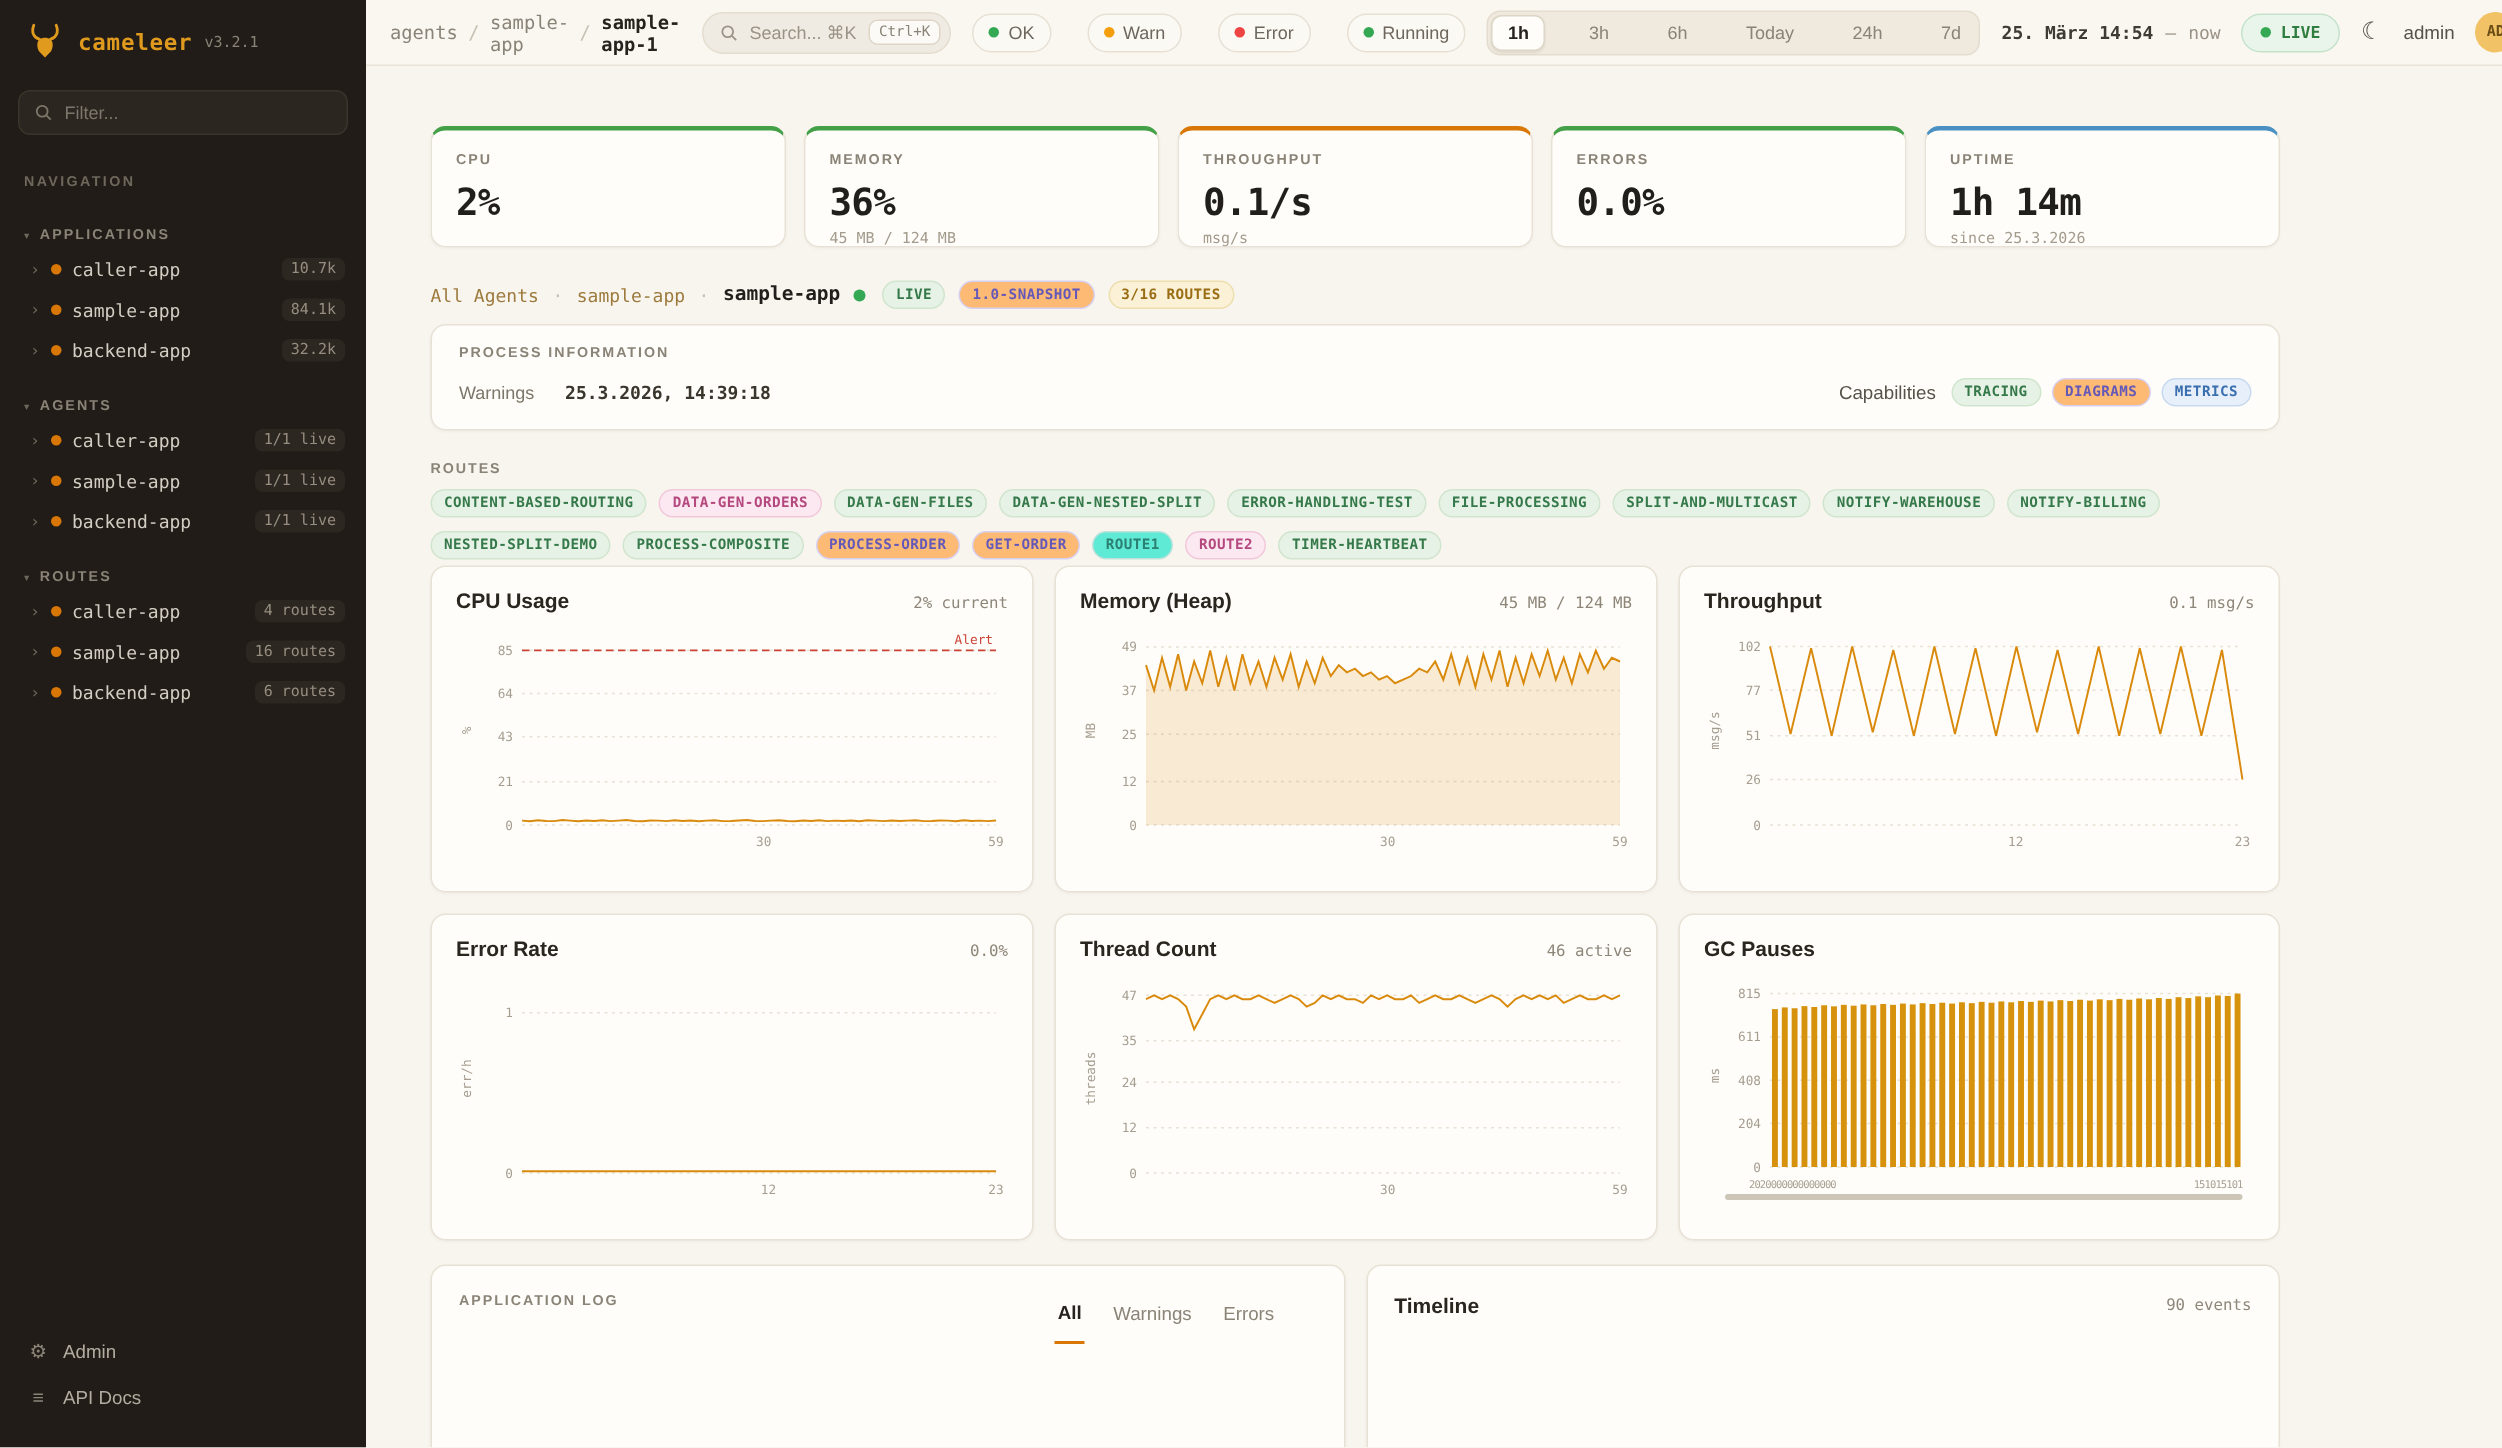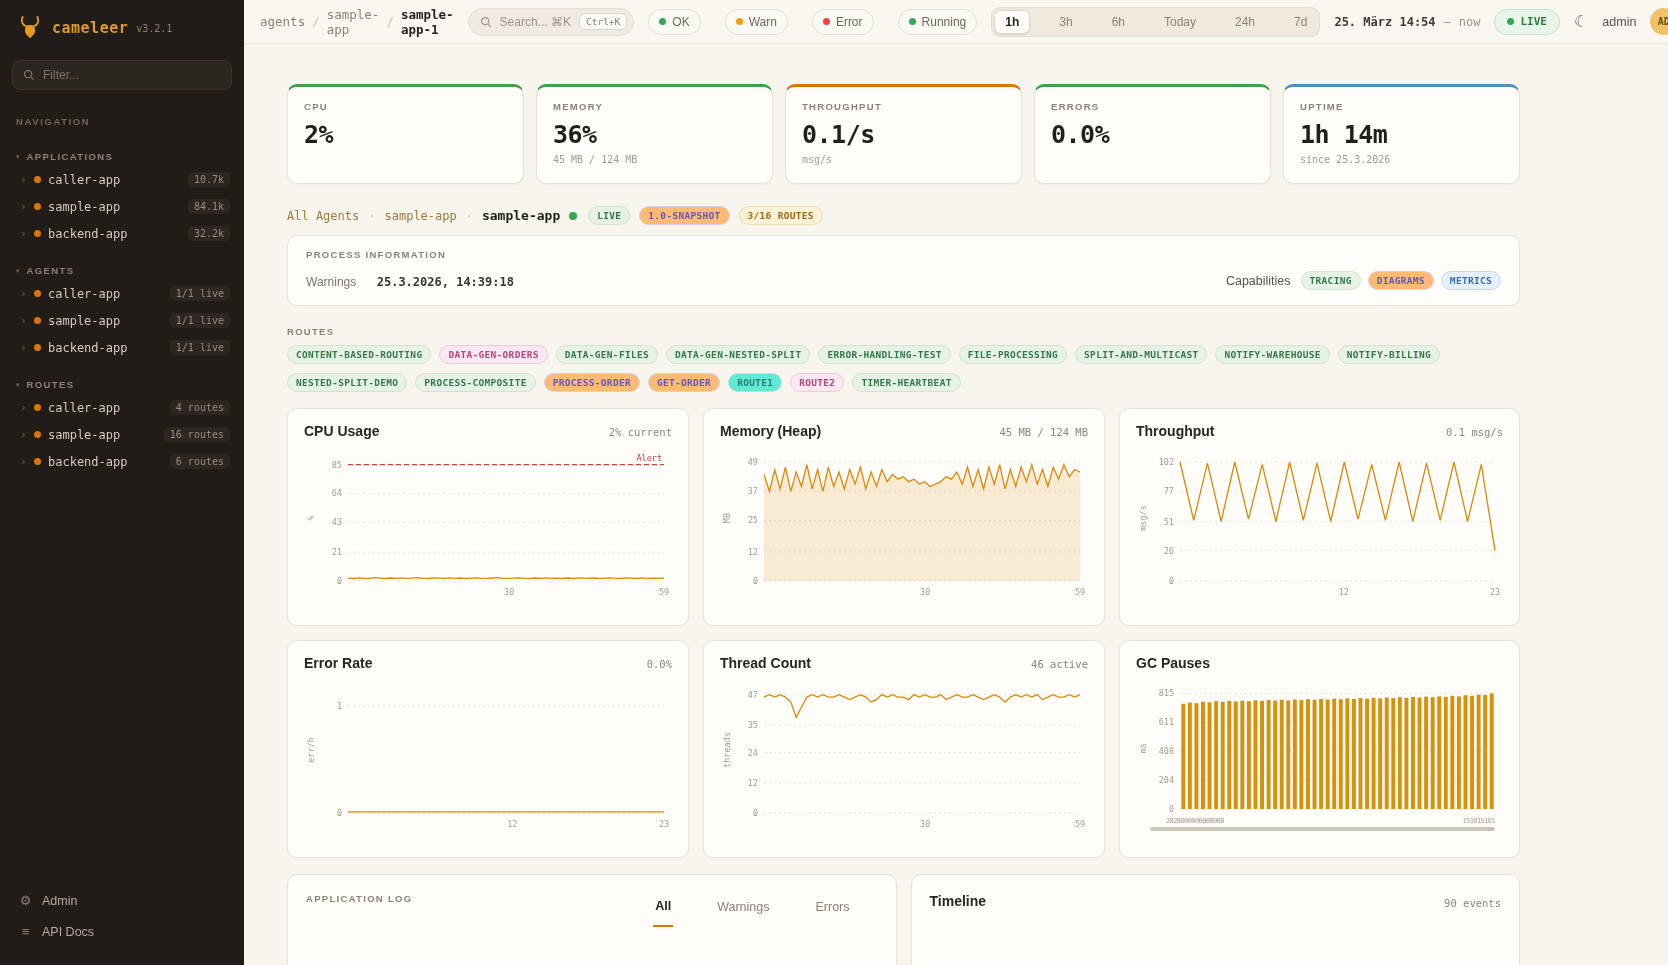--- a/index.html
+++ b/index.html
@@ -52,21 +52,21 @@
   .topbar-right{margin-left:auto;display:flex;align-items:center;gap:14px}
   .live-pill{display:flex;align-items:center;gap:6px;height:26px;padding:0 12px;border:1px solid #c5e2cb;background:#e9f5ea;border-radius:999px;font-family:"DejaVu Sans Mono",monospace;font-size:11px;color:#2f7d3f;font-weight:bold}
   .live-dot{width:7px;height:7px;border-radius:50%;background:#34a853}
   .theme-btn{border:none;background:transparent;font-size:16px;color:#57534a;cursor:pointer;line-height:1}
   .user{font-size:12.5px;color:#57534a}
   .avatar{width:27px;height:27px;border-radius:50%;background:#f2c366;color:#6b4e16;font-size:10px;font-weight:bold;display:flex;align-items:center;justify-content:center;cursor:pointer;font-family:"DejaVu Sans Mono",monospace}
 
   
   .content{flex:1;overflow:hidden;padding:40px 148px 0 43px}
   .stats{display:grid;grid-template-columns:repeat(5,1fr);gap:12px}
-  .stat-card{background:#fffdf9;border:1px solid #e8e2d6;border-top:3px solid #43a047;border-radius:10px;padding:14px 16px;height:100px;box-shadow:0 1px 2px rgba(40,30,10,.04)}
+  .stat-card{background:#fffdf9;border:1px solid #e8e2d6;border-top:3px solid #43a047;border-radius:10px;padding:14px 16px;height:81px;box-shadow:0 1px 2px rgba(40,30,10,.04)}
   .stat-label{font-size:9.5px;letter-spacing:1.3px;color:#8a8377;font-weight:bold}
   .stat-value{margin-top:8px;font-family:"DejaVu Sans Mono",monospace;font-weight:bold;font-size:25px;color:#211f1b;letter-spacing:-.5px}
   .stat-sub{margin-top:5px;font-size:10px;color:#a39b8d;font-family:"DejaVu Sans Mono",monospace}
 
   .agentbar{margin-top:22px;display:flex;align-items:center;gap:9px;font-family:"DejaVu Sans Mono",monospace;font-size:12px}
   .ab-link{color:#9c7a3c;cursor:pointer}
   .ab-sep{color:#c8c1b3}
   .ab-cur{color:#211f1b;font-weight:bold;font-size:13px}
   .ab-live-dot{width:8px;height:8px;border-radius:50%;background:#34a853;margin-right:2px}
 
@@ -85,38 +85,38 @@
   .started-label{font-size:12px;color:#7d766a}
   .started-value{margin-left:16px;font-family:"DejaVu Sans Mono",monospace;font-size:12px;font-weight:bold;color:#3a362e}
   .process-right{display:flex;align-items:center;gap:10px}
   .cap-label{font-size:12.5px;color:#57534a}
   .cap-badges{display:inline-flex;gap:7px}
 
   .routes-label{margin-top:20px;font-size:9.5px;letter-spacing:1.3px;color:#8a8377;font-weight:bold}
   .route-badges{margin-top:8px;display:flex;flex-wrap:wrap;gap:9px 8px}
   .route-badges .badge{cursor:pointer}
 
-  .charts{margin-top:16px;display:grid;grid-template-columns:repeat(3,1fr);gap:14px}
+  .charts{margin-top:4px;display:grid;grid-template-columns:repeat(3,1fr);gap:14px}
   .chart-card{padding:14px 16px 8px;height:218px}
   .chart-head{display:flex;justify-content:space-between;align-items:baseline}
   .chart-title{font-size:14px;font-weight:bold;color:#29261f}
   .chart-value{font-family:"DejaVu Sans Mono",monospace;font-size:10.5px;color:#8d8679}
   .chart-body{margin-top:6px}
   svg .tick{font:8.5px "DejaVu Sans Mono",monospace;fill:#a59d90}
   svg .alert-txt{font:8.5px "DejaVu Sans Mono",monospace;fill:#cc4437}
   svg .squish{font:7px "DejaVu Sans Mono",monospace;fill:#a8a093;letter-spacing:-.6px}
 
   .bottom-row{margin-top:16px;display:grid;grid-template-columns:1fr 1fr;gap:14px}
   .log-card{padding:18px 18px 0;height:230px}
   .log-head{display:flex;justify-content:space-between;}
-  .log-tabs{display:flex;gap:42px;margin-right:26px}
+  .log-tabs{display:flex;gap:17px;margin-right:26px}
   .log-tab{border:none;background:transparent;font-size:12.5px;color:#8a8377;padding:6px 2px 12px;cursor:pointer;font-family:"Liberation Sans",sans-serif}
   .log-tab.active{color:#26231f;font-weight:bold;border-bottom:2px solid #d97706}
   .timeline-card{padding:18px 18px 0;height:230px}
-  .timeline-head{display:flex;justify-content:space-between;align-items:flex-end}
+  .timeline-head{display:flex;justify-content:space-between;align-items:center}
   .timeline-title{font-size:14px;font-weight:bold;color:#29261f}
   .timeline-events{font-family:"DejaVu Sans Mono",monospace;font-size:10.5px;color:#8d8679}
 </style>
 </head>
 <body>
 
 <aside class="sidebar">
   <div class="logo-row">
     <span class="logo-icon">
       <svg width="28" height="28" viewBox="0 0 30 30">

